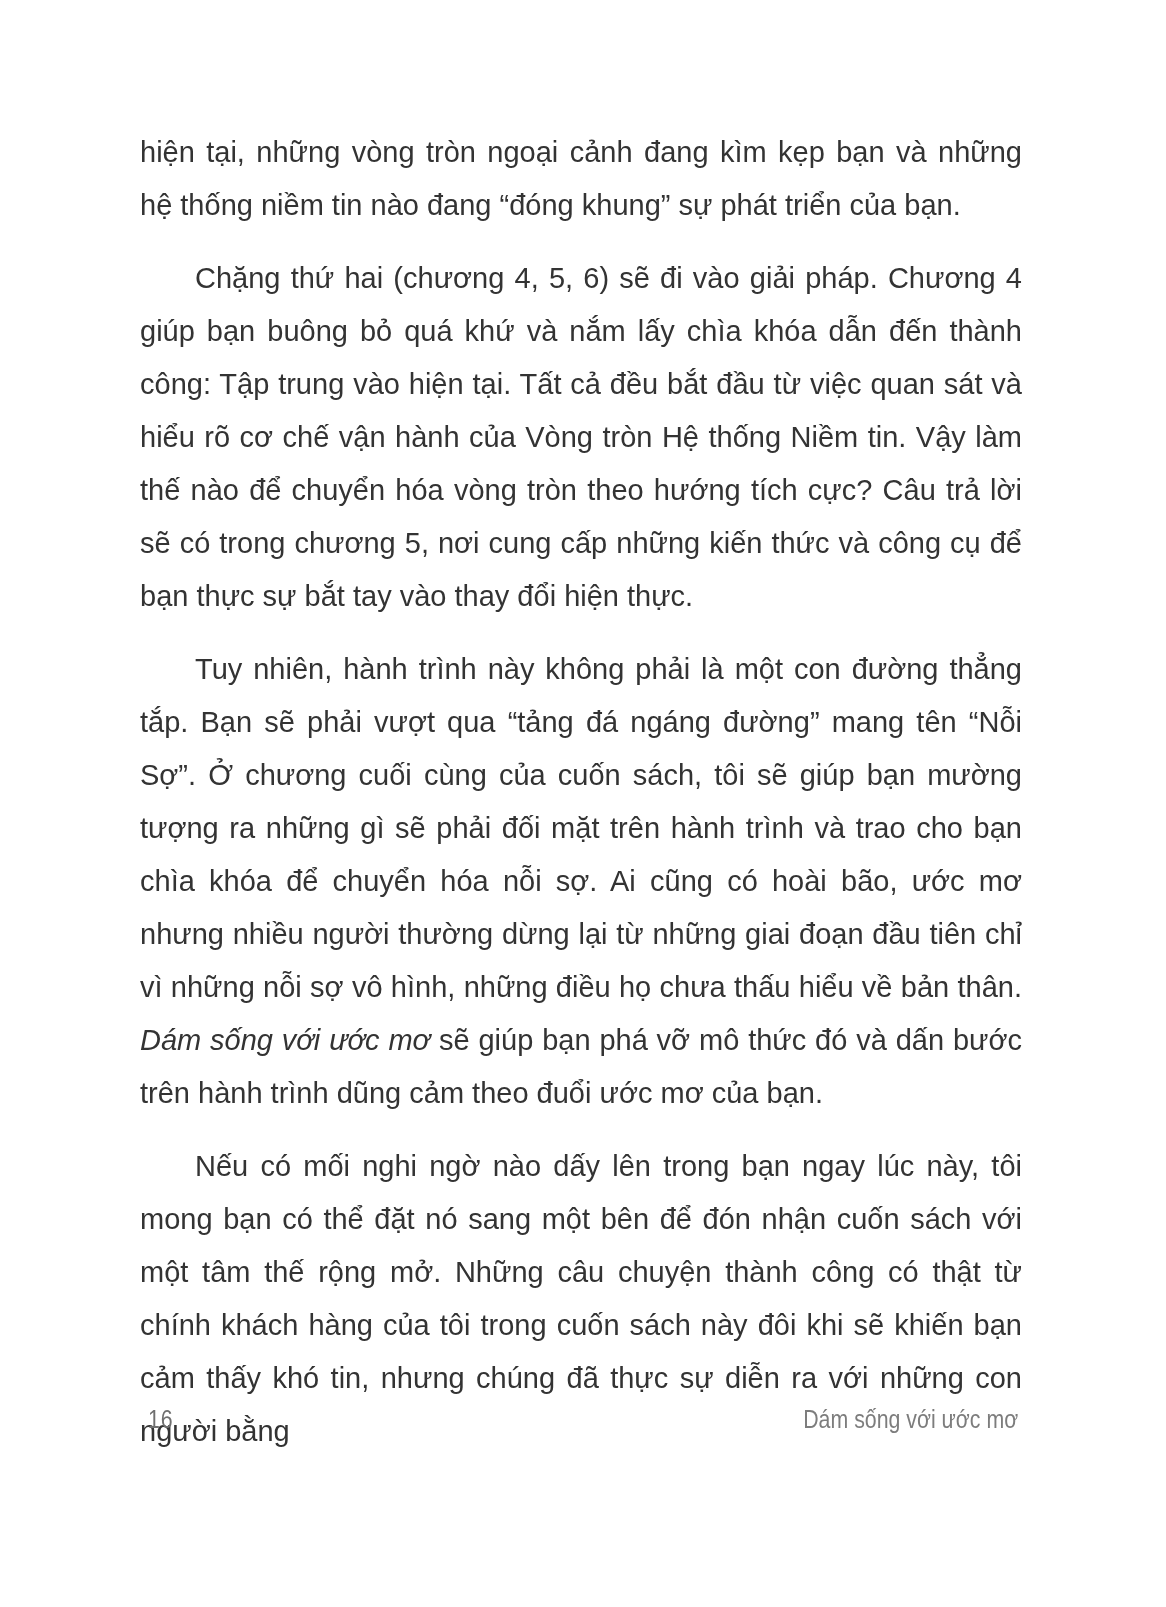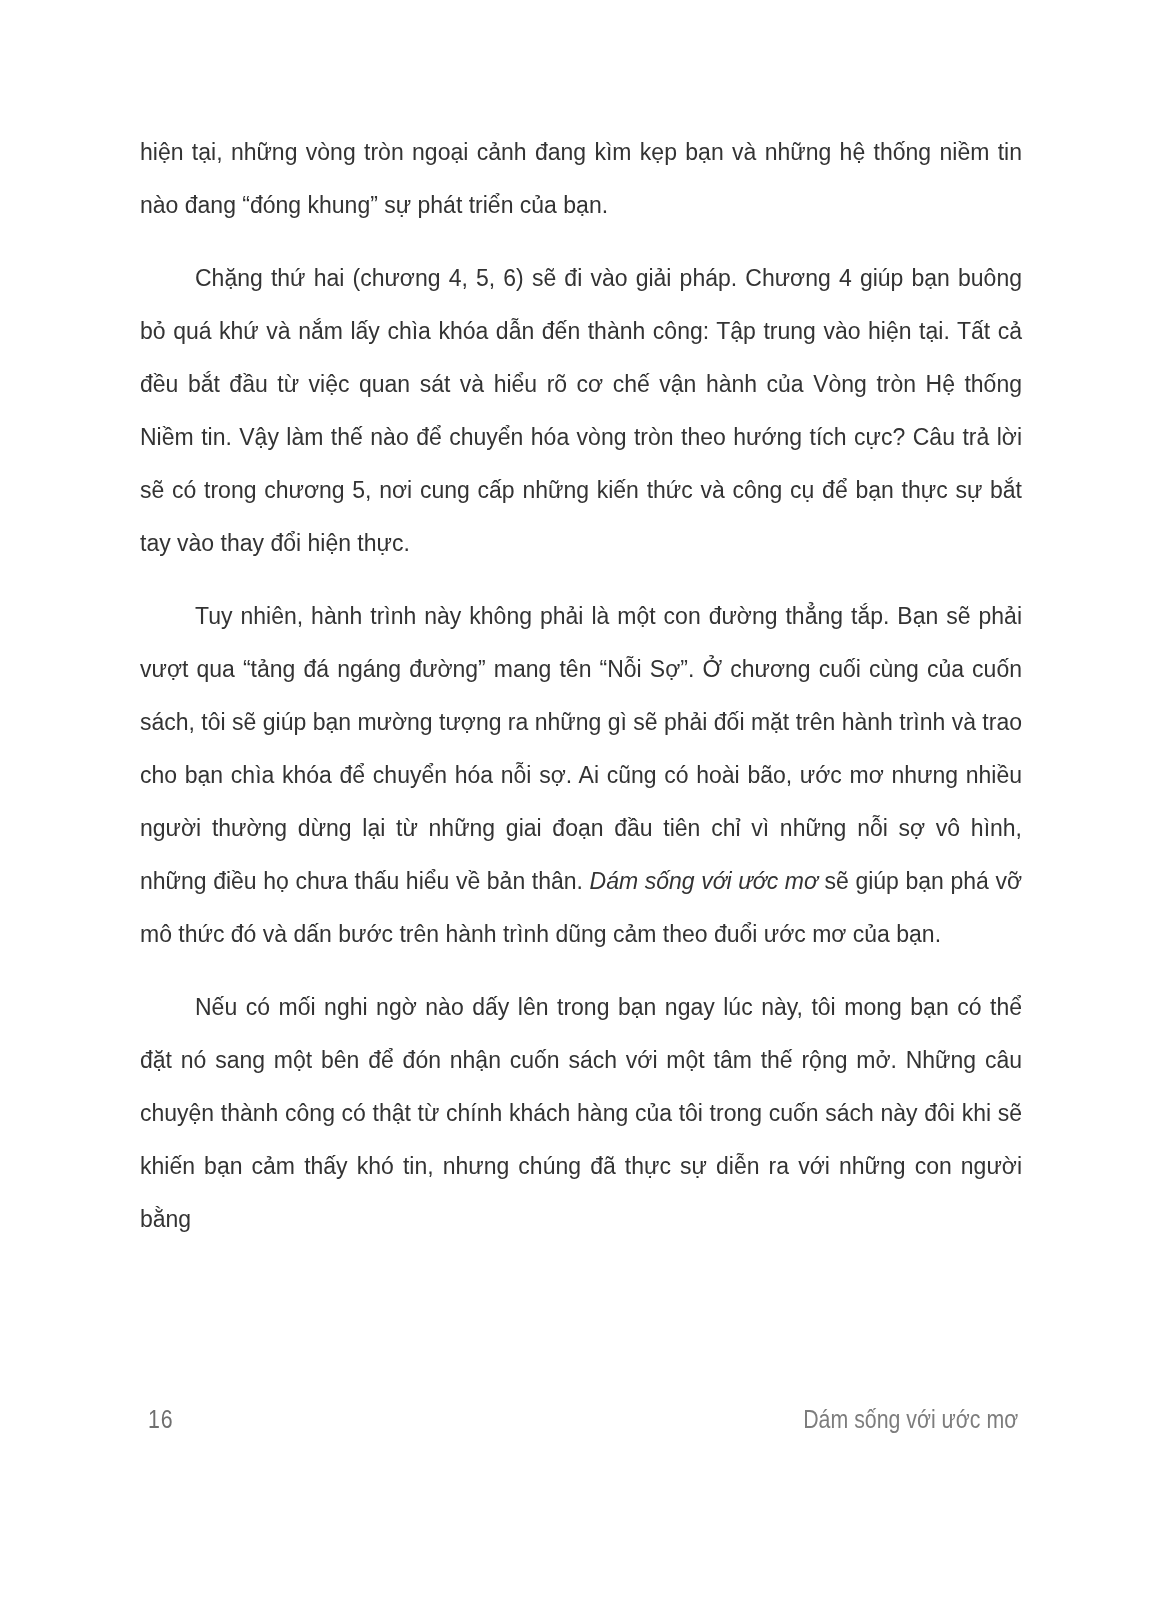--- a/index.html
+++ b/index.html
@@ -13,21 +13,21 @@
     height: 1607px;
     background: #ffffff;
     overflow: hidden;
     font-family: "Liberation Sans", "DejaVu Sans", sans-serif;
   }
   .body-text {
     position: absolute;
     left: 140px;
     top: 126px;
     width: 882px;
-    font-size: 23px;
+    font-size: 29px;
     line-height: 53px;
     color: #333333;
     text-align: justify;
   }
   .body-text p {
     margin: 0;
   }
   .body-text p + p {
     margin-top: 20px;
   }

